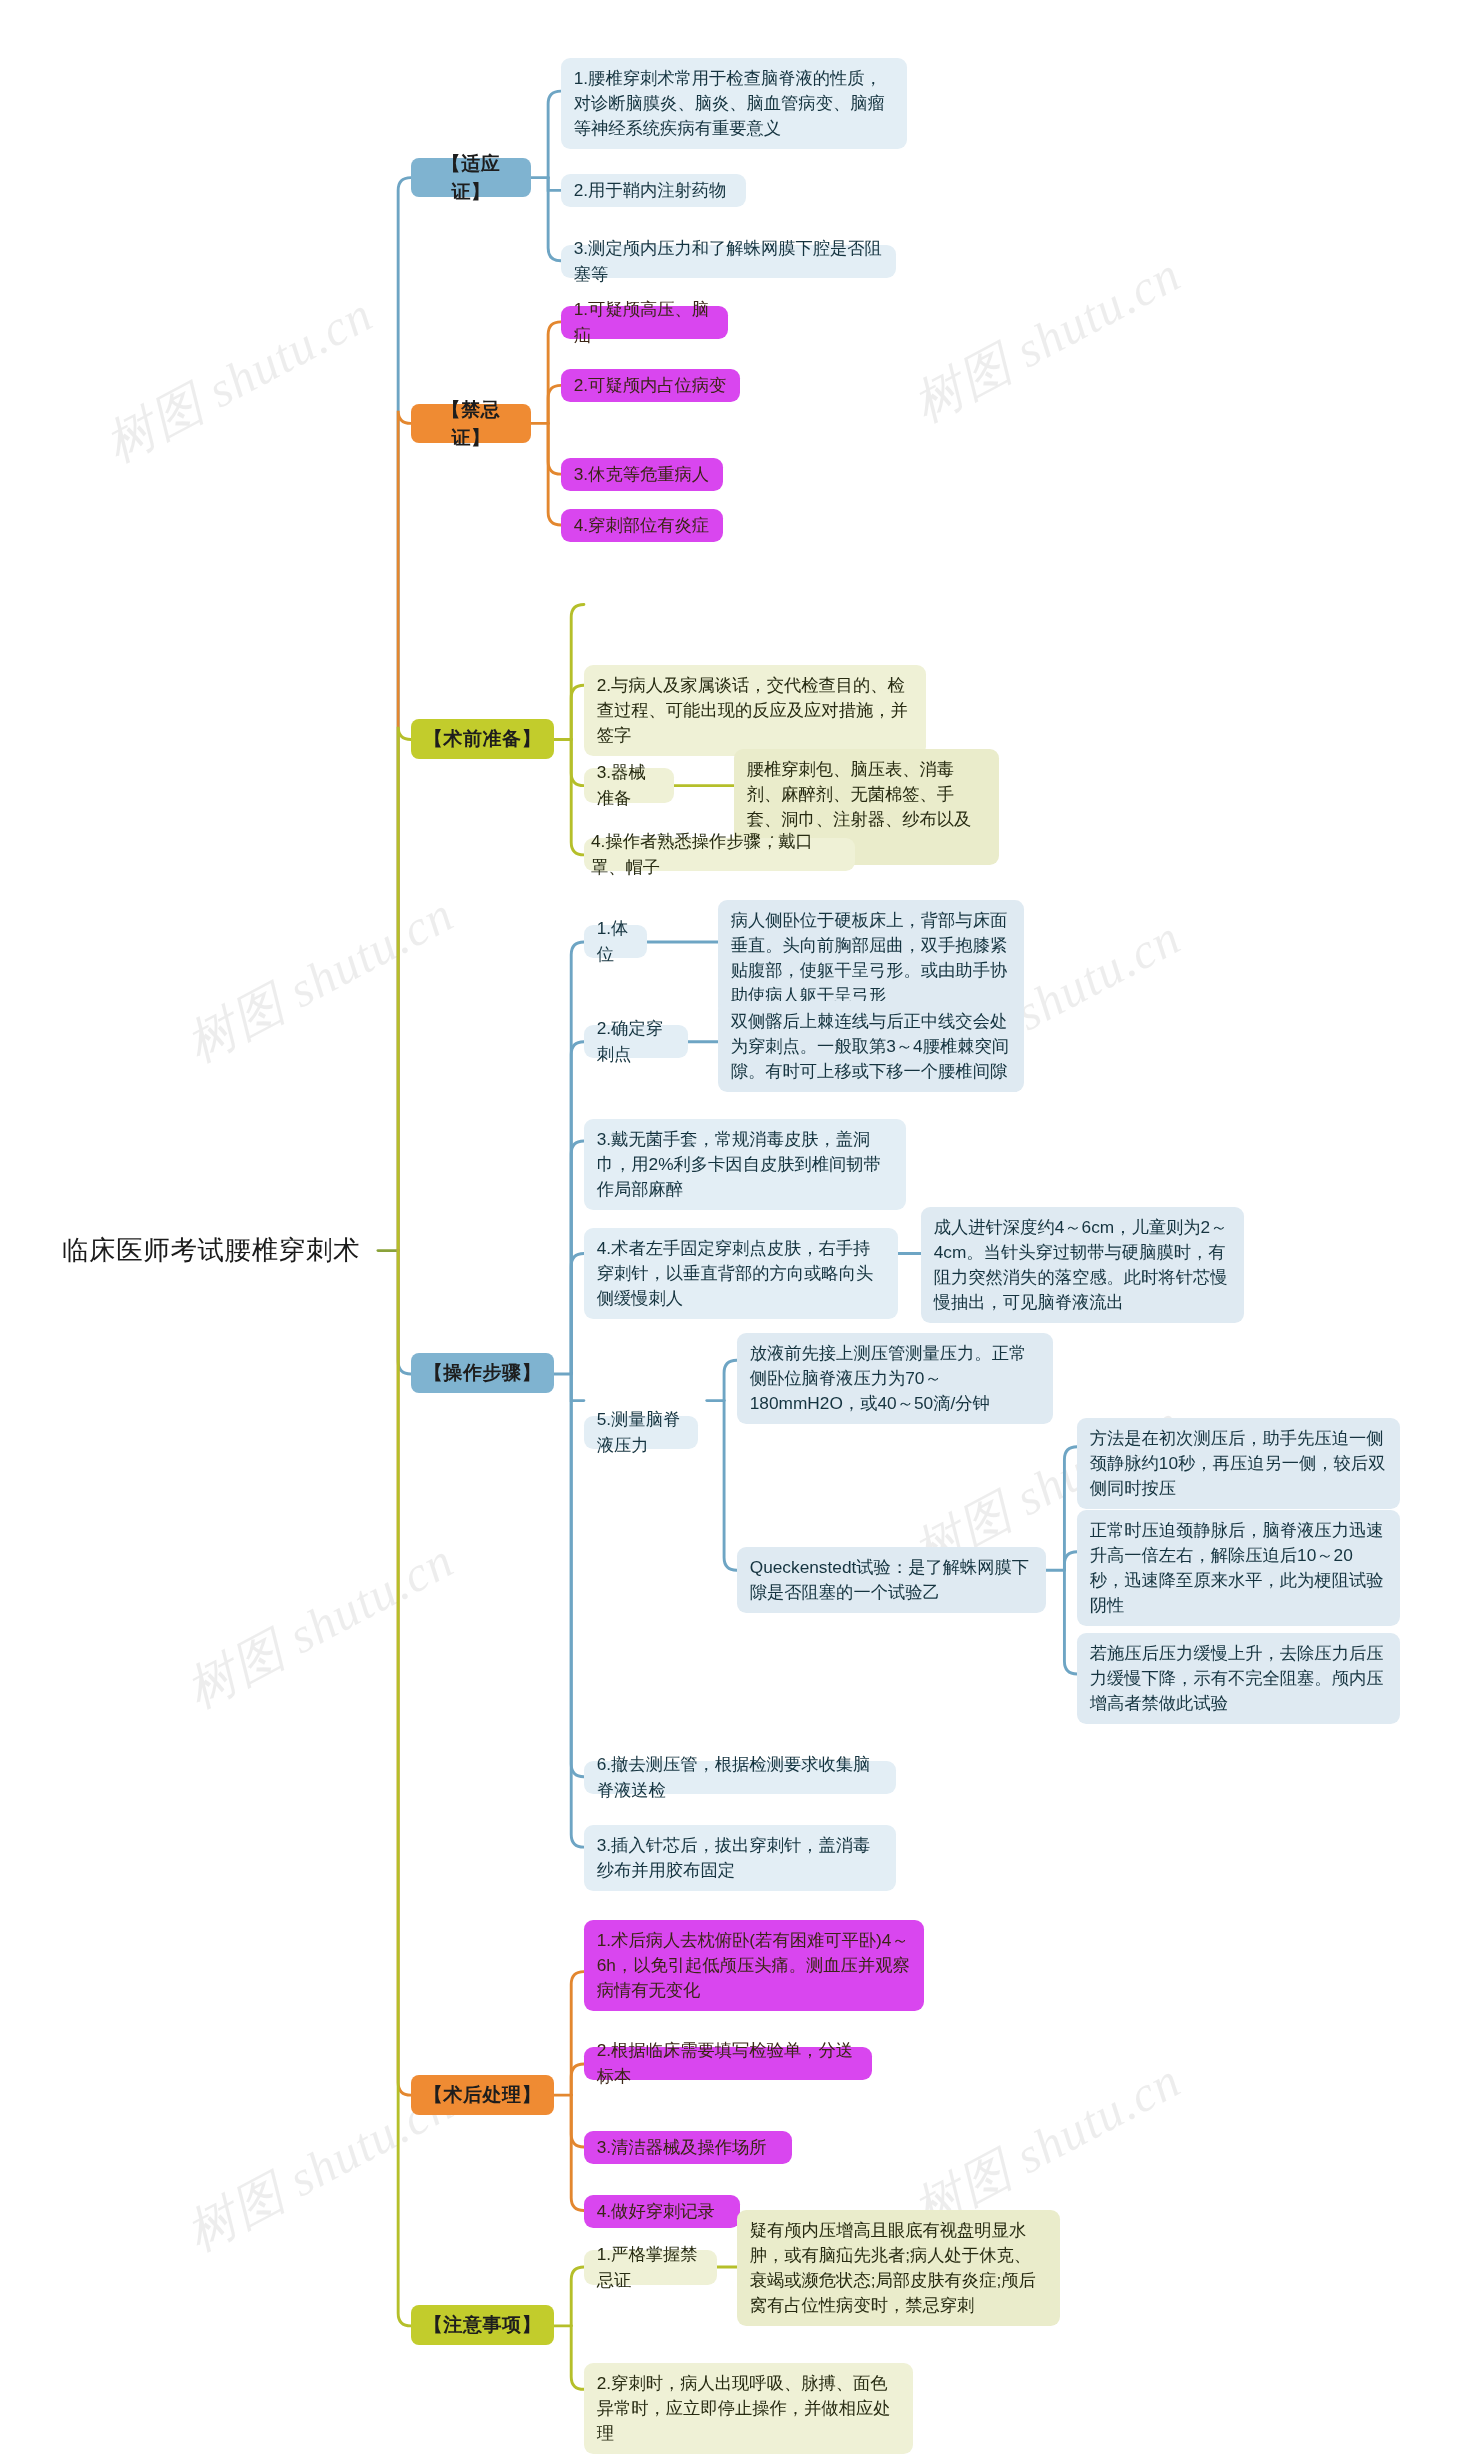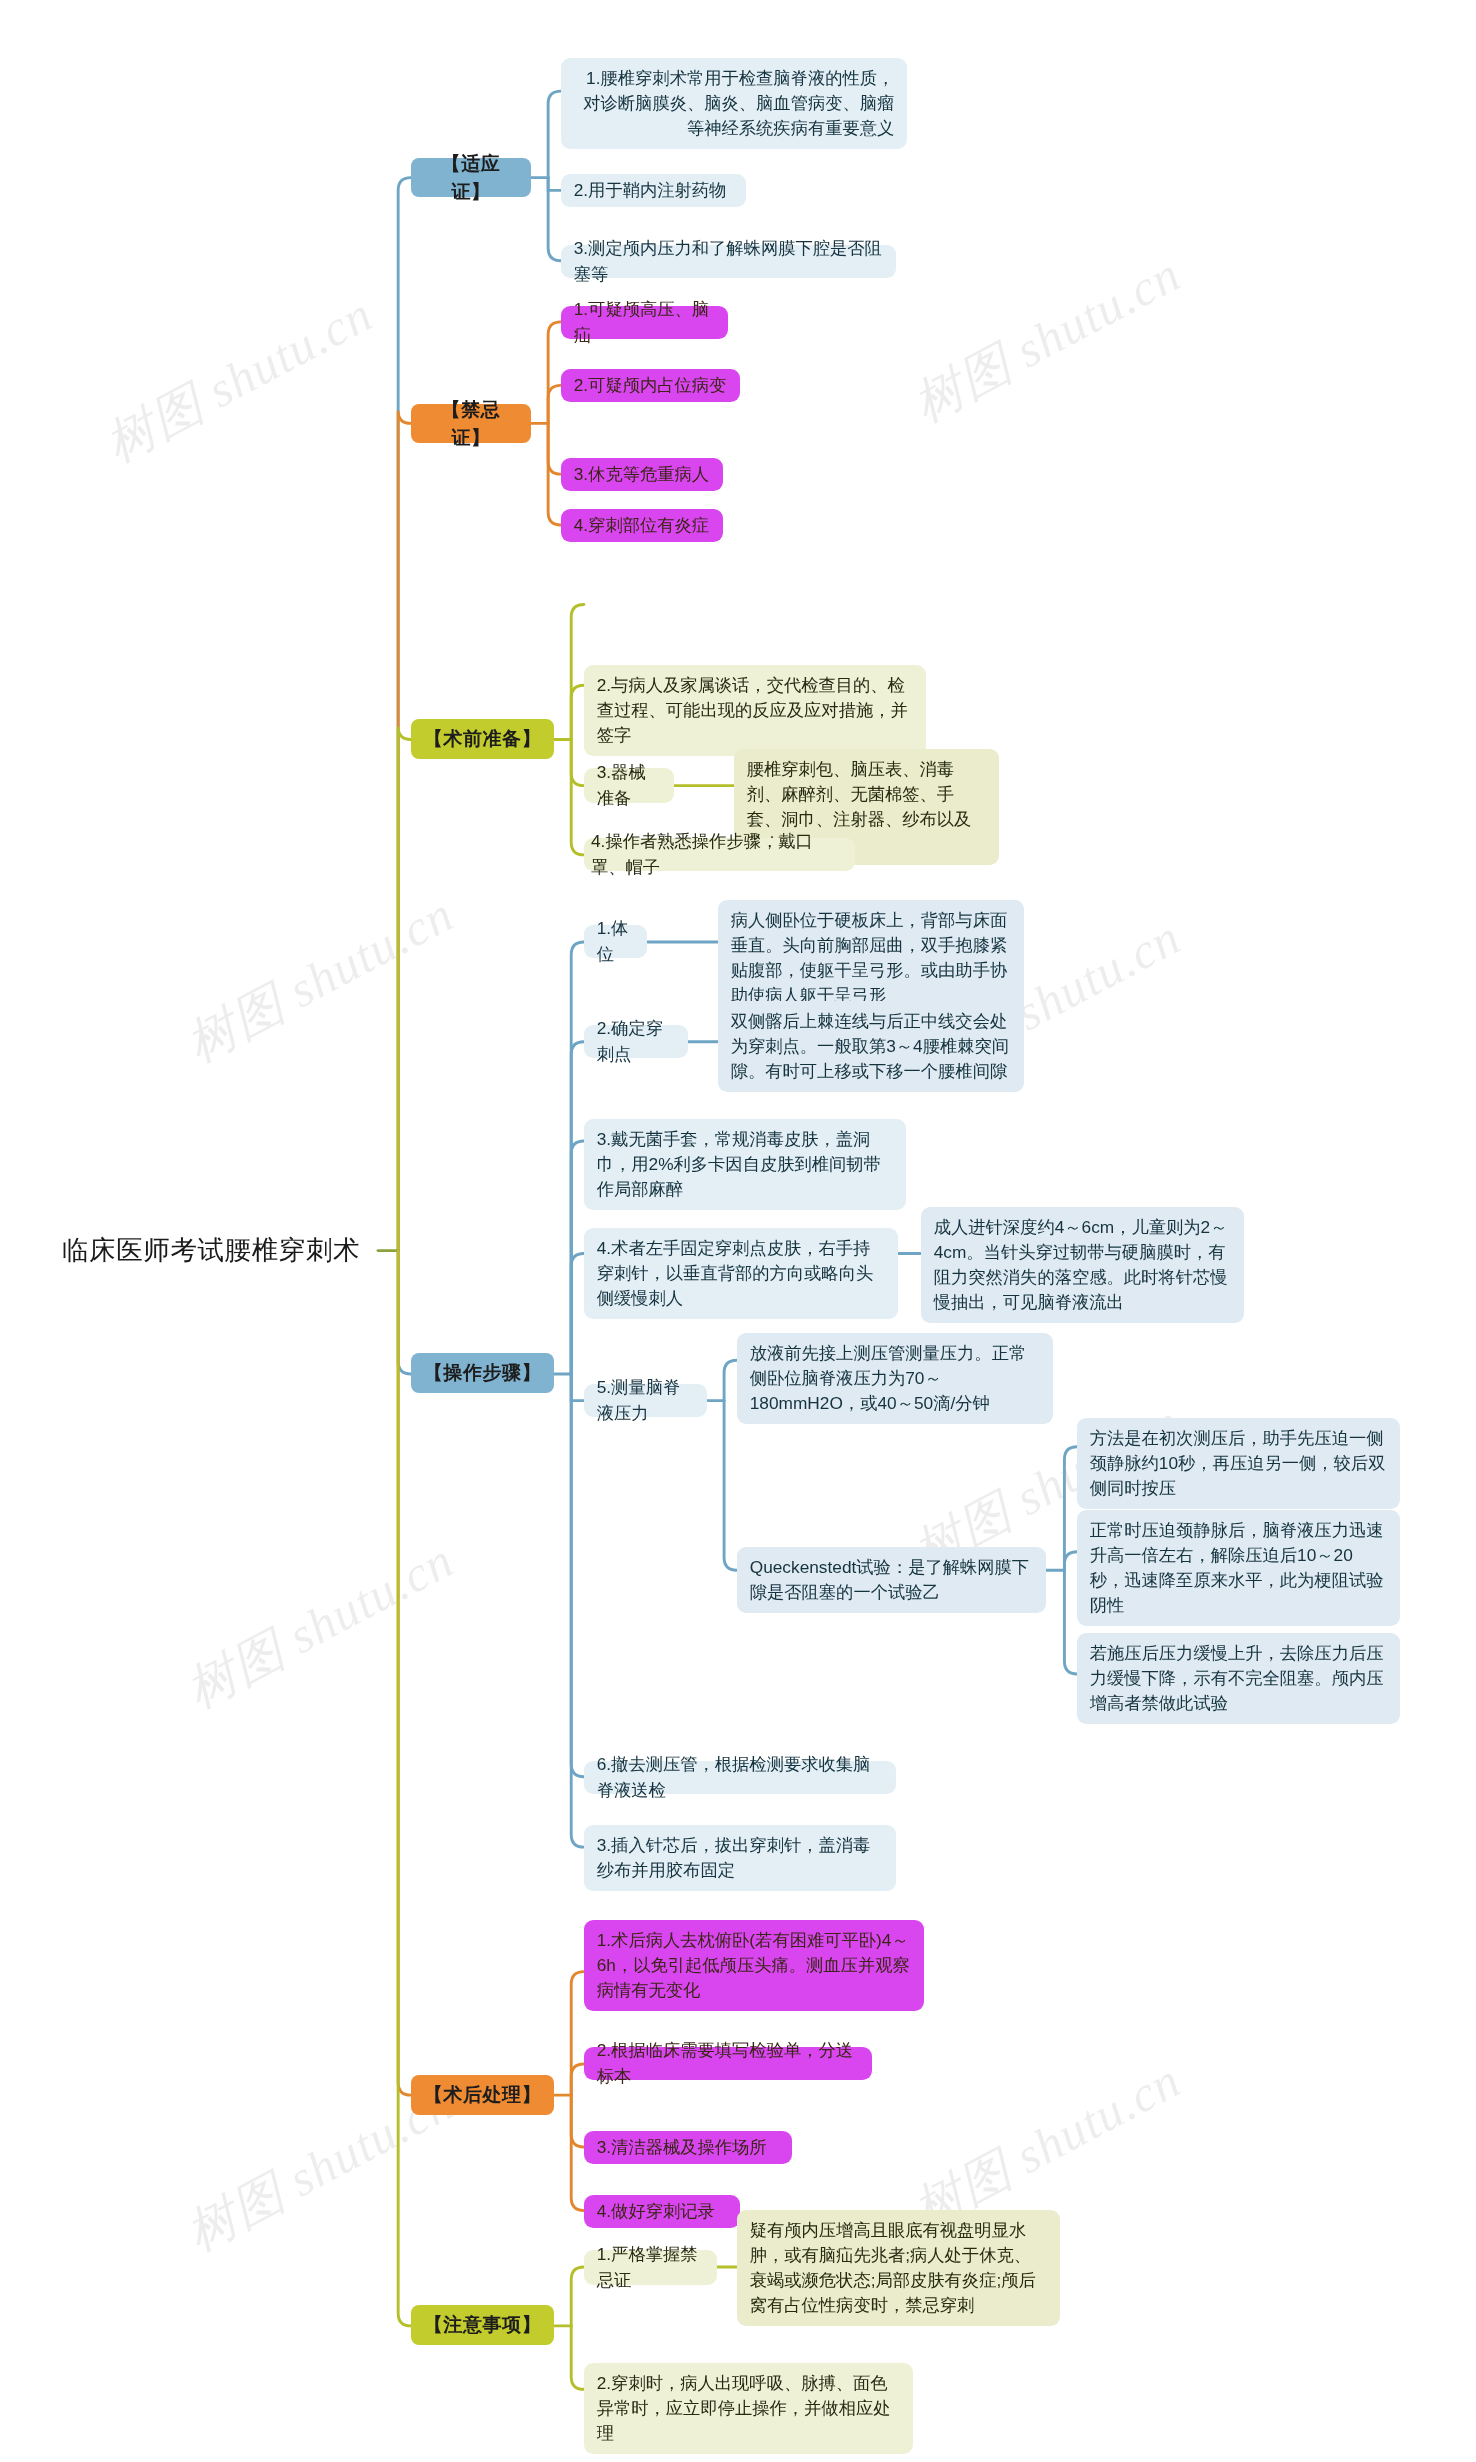--- a/index.html
+++ b/index.html
@@ -158,21 +158,21 @@
     </g>
   </svg>
 
   <div class="node root" style="left:62px; top:1232px; width:316px; height:37px; justify-content:flex-start;">
     <span>临床医师考试腰椎穿刺术</span>
   </div>
 
   <div class="node head blue" style="left:411px; top:158px; width:120px; height:39px;">
     <span>【适应证】</span>
   </div>
-  <div class="node leaf blue" style="left:561px; top:58px; width:346px; min-height:67px;text-align:right;">
+  <div class="node leaf blue" style="left:561px; top:58px; width:346px; min-height:67px;">
     <span>1.腰椎穿刺术常用于检查脑脊液的性质，对诊断脑膜炎、脑炎、脑血管病变、脑瘤等神经系统疾病有重要意义</span>
   </div>
   <div class="node leaf blue" style="left:561px; top:174px; width:185px; height:33px;">
     <span>2.用于鞘内注射药物</span>
   </div>
   <div class="node leaf blue" style="left:561px; top:245px; width:335px; height:33px;">
     <span>3.测定颅内压力和了解蛛网膜下腔是否阻塞等</span>
   </div>
 
   <div class="node head orange" style="left:411px; top:404px; width:120px; height:39px;">
@@ -229,21 +229,21 @@
     <span>3.戴无菌手套，常规消毒皮肤，盖洞巾，用2%利多卡因自皮肤到椎间韧带作局部麻醉</span>
   </div>
 
   <div class="node leaf blue" style="left:584px; top:1228px; width:314px; min-height:54px;">
     <span>4.术者左手固定穿刺点皮肤，右手持穿刺针，以垂直背部的方向或略向头侧缓慢刺人</span>
   </div>
   <div class="node leaf blue sub" style="left:921px; top:1207px; width:323px; min-height:95px;">
     <span>成人进针深度约4～6cm，儿童则为2～4cm。当针头穿过韧带与硬脑膜时，有阻力突然消失的落空感。此时将针芯慢慢抽出，可见脑脊液流出</span>
   </div>
 
-  <div class="node leaf blue" style="left:584px; top:1384px; width:123px; height:33px;justify-content:flex-end;">
+  <div class="node leaf blue" style="left:584px; top:1416px; width:114px; height:33px;justify-content:flex-end;">
     <span>5.测量脑脊液压力</span>
   </div>
   <div class="node leaf blue sub" style="left:737px; top:1333px; width:316px; min-height:73px;">
     <span>放液前先接上测压管测量压力。正常侧卧位脑脊液压力为70～ 180mmH2O，或40～50滴/分钟</span>
   </div>
   <div class="node leaf blue sub" style="left:737px; top:1547px; width:309px; min-height:53px;">
     <span>Queckenstedt试验：是了解蛛网膜下隙是否阻塞的一个试验乙</span>
   </div>
   <div class="node leaf blue sub" style="left:1077px; top:1418px; width:323px; min-height:60px;">
     <span>方法是在初次测压后，助手先压迫一侧颈静脉约10秒，再压迫另一侧，较后双侧同时按压</span>

